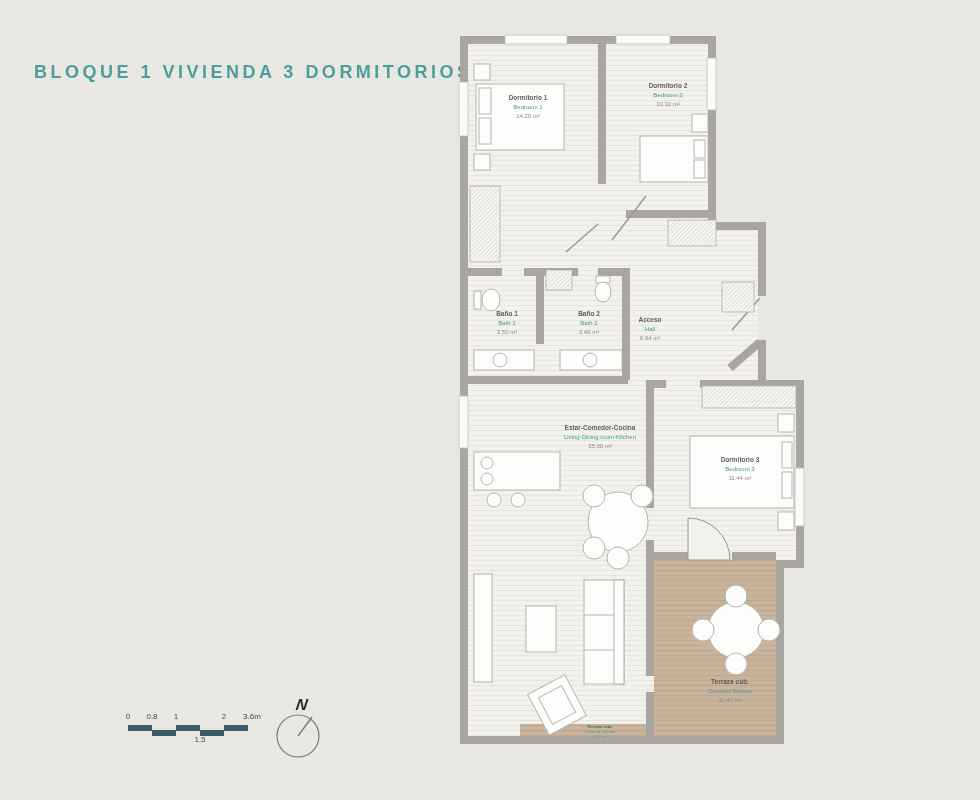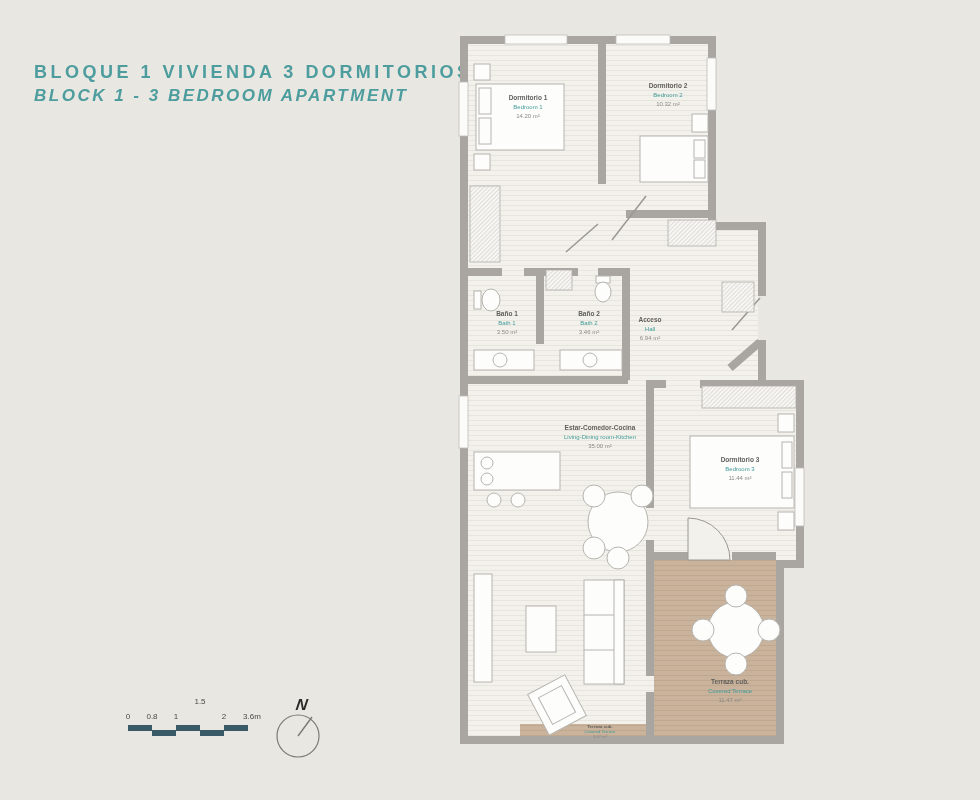--- a/index.html
+++ b/index.html
@@ -30,21 +30,20 @@
   .scale-label{position:absolute;font-size:8px;color:#4a4a48;transform:translateX(-50%);}
   .scale-seg{position:absolute;width:24px;height:6px;background:#3a5a68;}
   
   .north-label{position:absolute;left:296px;top:696px;font-size:16px;font-weight:bold;font-style:italic;color:#2b2b29;transform:skewX(-8deg);}
 </style>
 </head>
 <body>
 
 <div class="title-block">
   <div class="title-line1">BLOQUE 1 VIVIENDA 3 DORMITORIOS</div>
-  <div class="title-line2">BLOCK 1 - 3 BEDROOM APARTMENT</div>
 </div>
 
 <svg width="980" height="800" viewBox="0 0 980 800">
   <defs>
     <pattern id="hatch" width="3" height="3" patternTransform="rotate(45)" patternUnits="userSpaceOnUse">
       <rect width="3" height="3" fill="#f7f6f3"></rect>
       <line x1="0" y1="0" x2="0" y2="3" stroke="#b9b7b2" stroke-width="0.8"></line>
     </pattern>
     <pattern id="floorStripes" width="6" height="5" patternUnits="userSpaceOnUse">
       <rect width="6" height="5" fill="#f3f1eb"></rect>
@@ -198,21 +197,21 @@
     <text class="lbl-es-sm" x="600" y="728">Terraza cub.</text>
     <text class="lbl-en-sm" x="600" y="733">Covered Terrace</text>
     <text class="lbl-area-sm" x="600" y="738">3.67 m²</text>
   </g>
 </svg>
 
 <div>
   <span class="scale-label" style="left:128px;top:712px;">0</span>
   <span class="scale-label" style="left:152px;top:712px;">0.8</span>
   <span class="scale-label" style="left:176px;top:712px;">1</span>
-  <span class="scale-label" style="left:200px;top:697px;">1.5</span>
+  <span class="scale-label" style="left:200px;top:735px;">1.5</span>
   <span class="scale-label" style="left:224px;top:712px;">2</span>
   <span class="scale-label" style="left:252px;top:712px;">3.6m</span>
   <div class="scale-seg" style="left:128px;top:725px;"></div>
   <div class="scale-seg" style="left:152px;top:730px;"></div>
   <div class="scale-seg" style="left:176px;top:725px;"></div>
   <div class="scale-seg" style="left:200px;top:730px;"></div>
   <div class="scale-seg" style="left:224px;top:725px;"></div>
 </div>
 
 <div>

